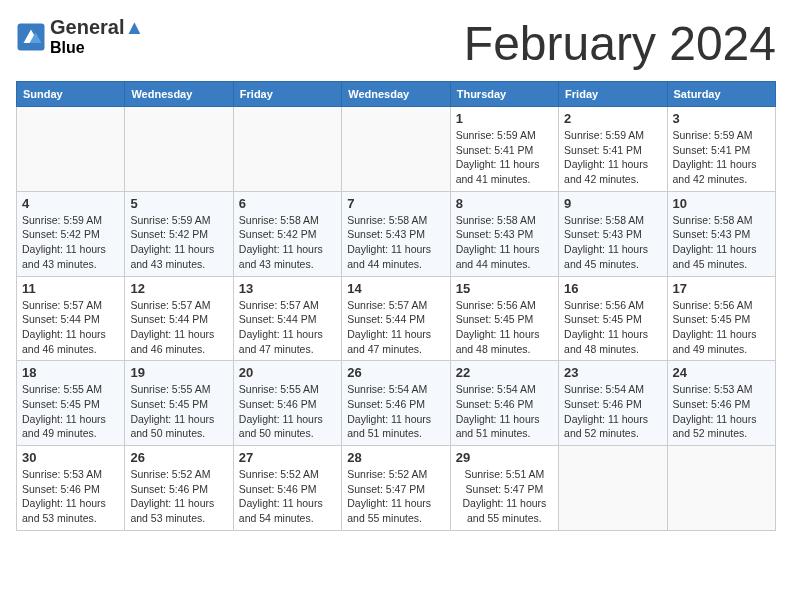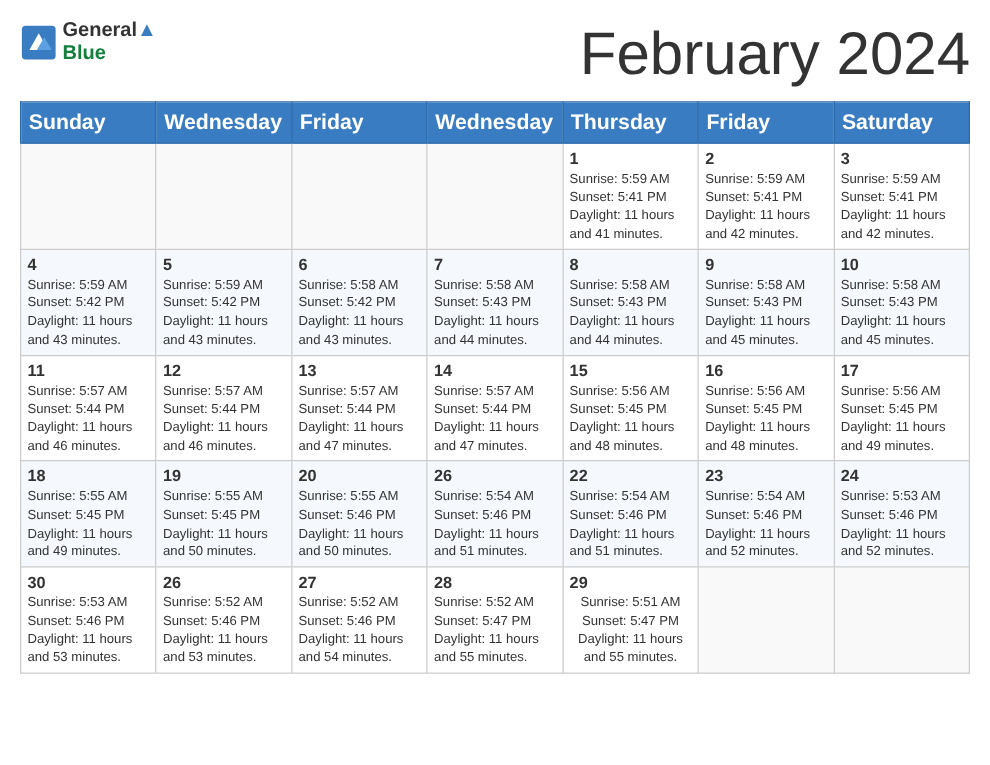--- a/index.html
+++ b/index.html
@@ -40,21 +40,21 @@
     table {
       width: 100%;
       border-collapse: collapse;
       table-layout: fixed;
     }
     th {
       background-color: #3a7cc1;
       color: white;
       text-align: left;
       padding: 6px 6px;
-      font-size: 17px;
+      font-size: 11px;
       font-weight: bold;
       border: 1px solid #2d6aaa;
     }
     td {
       border: 1px solid #ccc;
       vertical-align: top;
       padding: 4px 5px;
       font-size: 11px;
       color: #333;
       height: 82px;
@@ -86,22 +86,22 @@
 <body>
 
 <div class="header-section">
   <div class="logo">
     <svg class="logo-icon" viewBox="0 0 40 40">
       <rect x="2" y="2" width="36" height="36" rx="4" fill="#3a7cc1"></rect>
       <polygon points="10,28 20,10 30,28" fill="white"></polygon>
       <polygon points="22,28 30,14 38,28" fill="#5ba0e0" transform="translate(-4,0)"></polygon>
     </svg>
     <div>
-      <div style="font-size:16px;font-weight:bold;color:#333;">General<span style="color:#3a7cc1;">▲</span></div>
-      <div style="font-size:16px;font-weight:bold;color:#15803d;">Blue</div>
+      <div style="font-size:20px;font-weight:bold;color:#333;">General<span style="color:#3a7cc1;">▲</span></div>
+      <div style="font-size:16px;font-weight:bold;color:#000000;">Blue</div>
     </div>
   </div>
   <div class="title-area">
     <div class="calendar-title">February 2024</div>
   </div>
 </div>
 
 <table>
   <thead>
     <tr>

